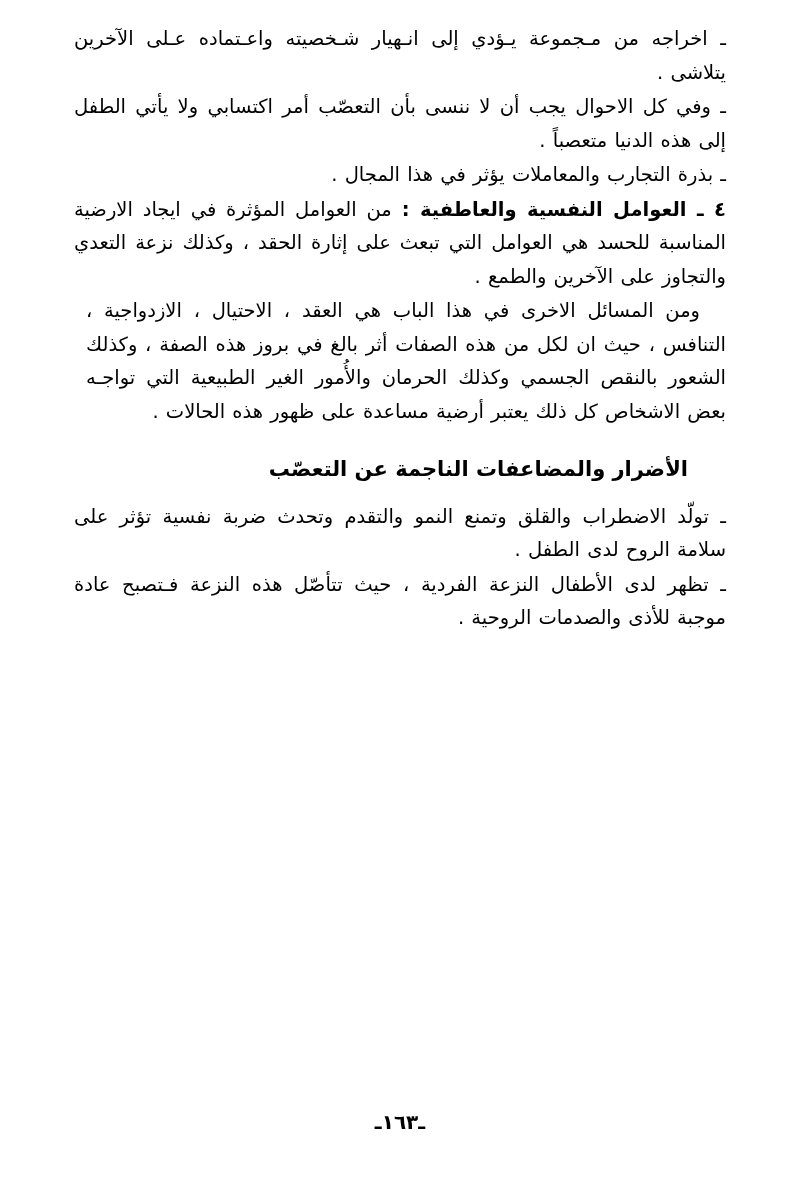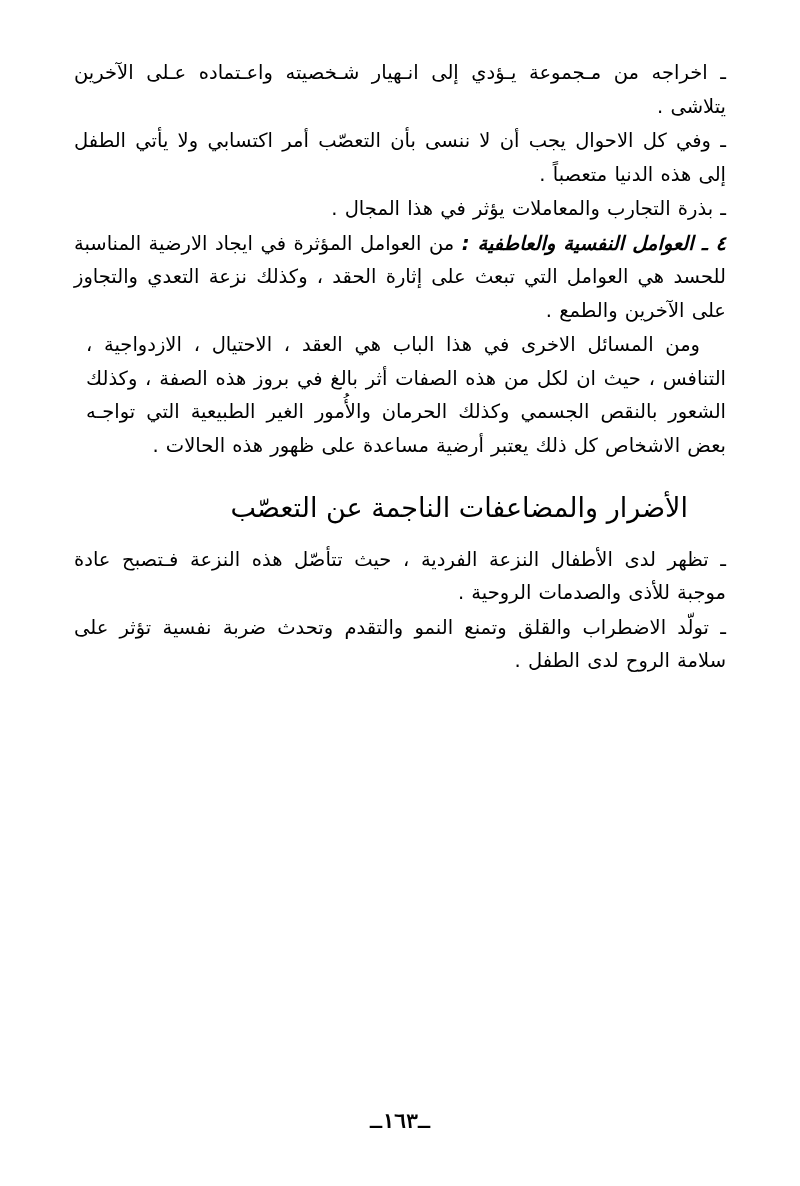--- a/index.html
+++ b/index.html
@@ -14,21 +14,21 @@
     font-family: "DejaVu Sans", "Liberation Serif", serif;
     color: #000000;
     overflow: hidden;
   }
   .page {
     position: absolute;
     top: 0; left: 0;
     width: 800px;
     height: 1186px;
     box-sizing: border-box;
-    padding: 56px 74px 30px 74px;
+    padding: 22px 74px 30px 74px;
     display: flex;
     flex-direction: column;
   }
   .content {
     flex: 1 1 auto;
     direction: rtl;
     text-align: justify;
     text-align-last: right;
   }
   p.para {
@@ -40,39 +40,37 @@
   }
   p.para.indent {
     text-indent: 26px;
     margin-left: 12px;
   }
   p.para.dash {
     text-indent: 0;
   }
   .bold {
     font-weight: bold;
-    font-style: italic;
   }
   h2.section-heading {
-    font-size: 27px;
-    font-weight: normal;
+    font-size: 21px;
+    font-weight: bold;
     margin: 26px 0 6px 0;
     text-align: left;
     line-height: 1.5;
     padding-right: 38px;
   }
   .spacer-sm { height: 8px; }
   .footer {
     flex: 0 0 auto;
     text-align: center;
     font-size: 20px;
     font-weight: bold;
     letter-spacing: 1px;
     padding-bottom: 22px;
-    font-family: Liberation Mono, monospace;
   }
 </style>
 </head>
 <body>
 
 <div class="page">
   <div class="content">
 
     <p class="para dash">ـ اخراجه من مـجموعة يـؤدي إلى انـهيار شـخصيته واعـتماده عـلى الآخرين يتلاشى .</p>
 
@@ -83,20 +81,20 @@
     <p class="para"><span class="bold">٤ ـ العوامل النفسية والعاطفية :</span><span> من العوامل المؤثرة في ايجاد الارضية المناسبة للحسد هي العوامل التي تبعث على إثارة الحقد ، وكذلك نزعة التعدي والتجاوز على الآخرين والطمع .</span></p>
 
     <p class="para indent">ومن المسائل الاخرى في هذا الباب هي العقد ، الاحتيال ، الازدواجية ، التنافس ، حيث ان لكل من هذه الصفات أثر بالغ في بروز هذه الصفة ، وكذلك الشعور بالنقص الجسمي وكذلك الحرمان والأُمور الغير الطبيعية التي تواجـه بعض الاشخاص كل ذلك يعتبر أرضية مساعدة على ظهور هذه الحالات .</p>
 
     <h2 class="section-heading">الأضرار والمضاعفات الناجمة عن التعصّب</h2>
 
 
 
     <div class="spacer-sm"></div>
 
+    <p class="para dash">ـ تولّد الاضطراب والقلق وتمنع النمو والتقدم وتحدث ضربة نفسية تؤثر على سلامة الروح لدى الطفل .</p>
+
     <p class="para dash">ـ تظهر لدى الأطفال النزعة الفردية ، حيث تتأصّل هذه النزعة فـتصبح عادة موجبة للأذى والصدمات الروحية .</p>
-
-    <p class="para dash">ـ تولّد الاضطراب والقلق وتمنع النمو والتقدم وتحدث ضربة نفسية تؤثر على سلامة الروح لدى الطفل .</p>
 
   </div>
 
   <div class="footer">ـ١٦٣ـ</div>
 </div>
 
 </body></html>

